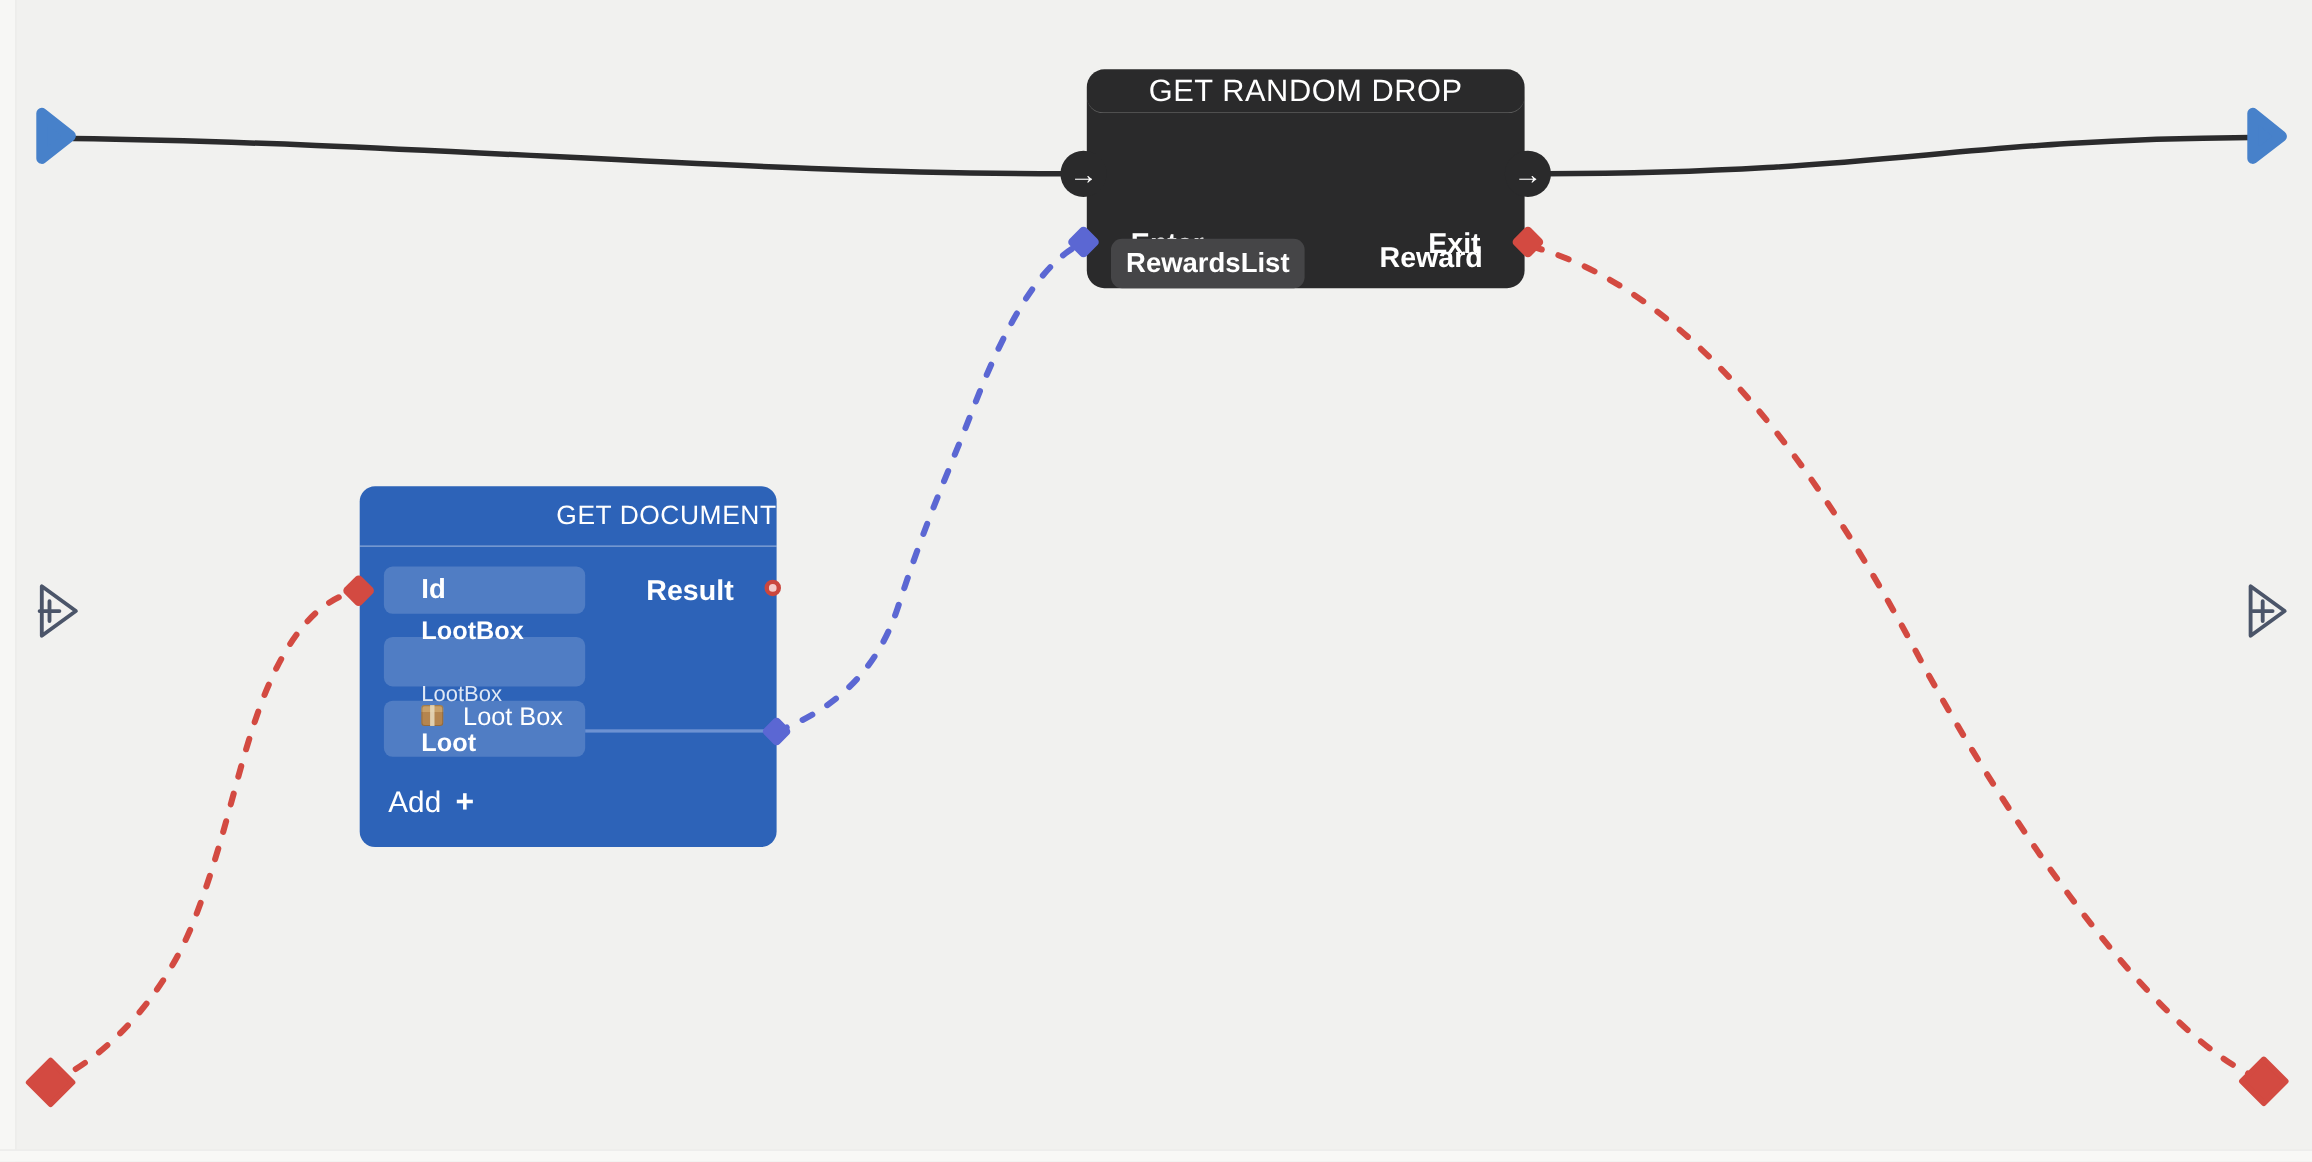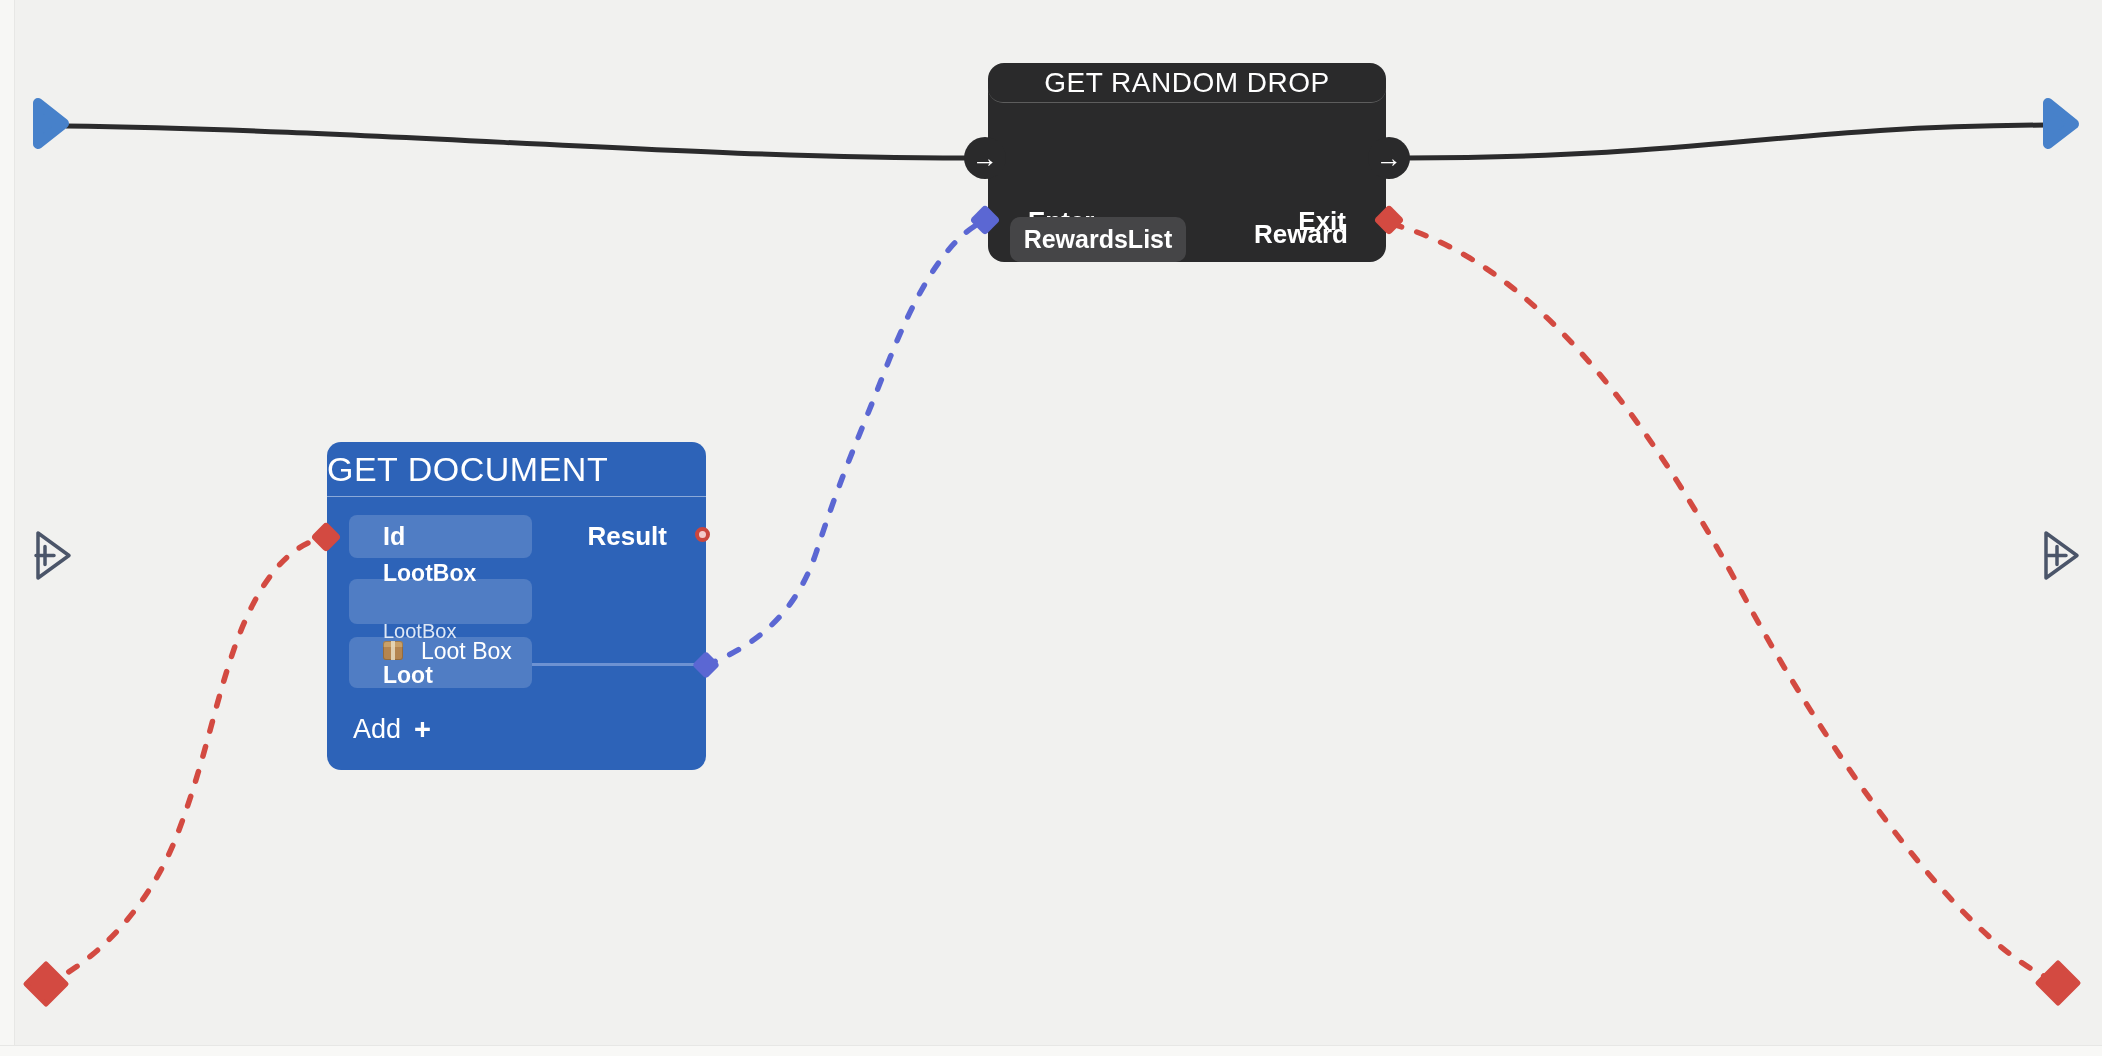--- a/index.html
+++ b/index.html
@@ -64,22 +64,22 @@
   .port-diamond.blue{background:var(--wire-data);}
   .port-diamond.red{background:var(--wire-entity);}
   .node-dark .port-diamond.rewards{left:-14px;top:146px;}
   .node-dark .port-diamond.reward{left:390px;top:146px;}
 
   .node-blue{
     left:327px;top:442px;width:379px;height:328px;
     background:var(--node-blue);border-radius:14px;
   }
   .node-blue .node-header{
-    height:55px;display:flex;align-items:center;justify-content:flex-start;
-    font-size:34px;letter-spacing:0.5px;border-bottom:1px solid rgba(255,255,255,0.45);
+    height:55px;display:flex;align-items:center;justify-content:flex-end;
+    font-size:24px;letter-spacing:0.5px;border-bottom:1px solid rgba(255,255,255,0.45);
   }
   .field{
     position:absolute;left:22px;width:183px;border-radius:8px;
     background:rgba(255,255,255,0.17);
     display:flex;flex-direction:column;justify-content:center;
     padding-left:34px;color:#fff;
   }
   .field.id{top:73px;height:43px;font-weight:bold;font-size:25px;}
   .field.lootbox{top:137px;height:45px;gap:36px;}
   .field.lootbox .f-name{font-weight:bold;font-size:23px;line-height:23px;}

